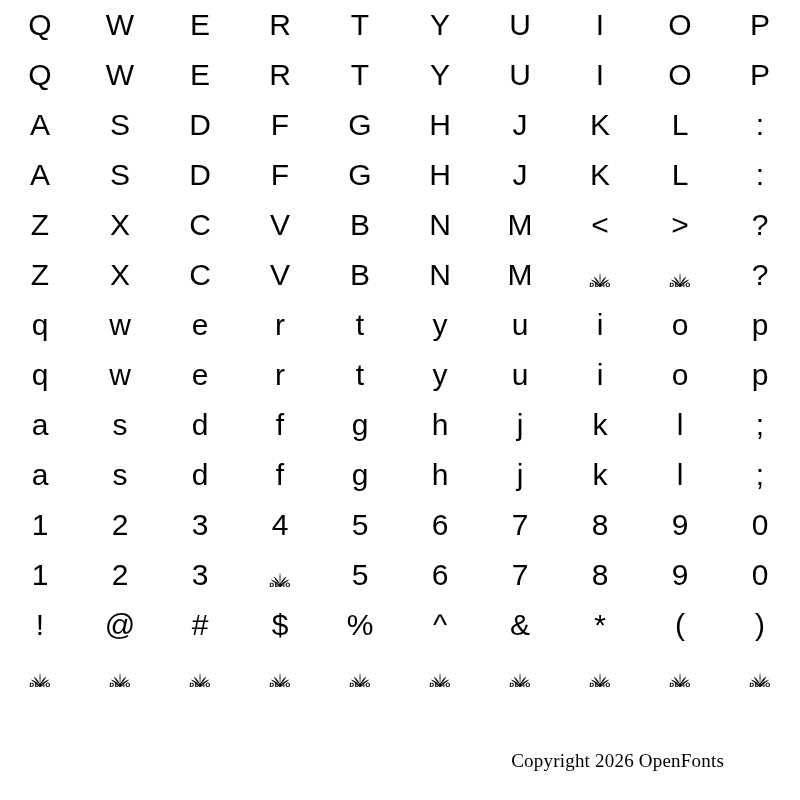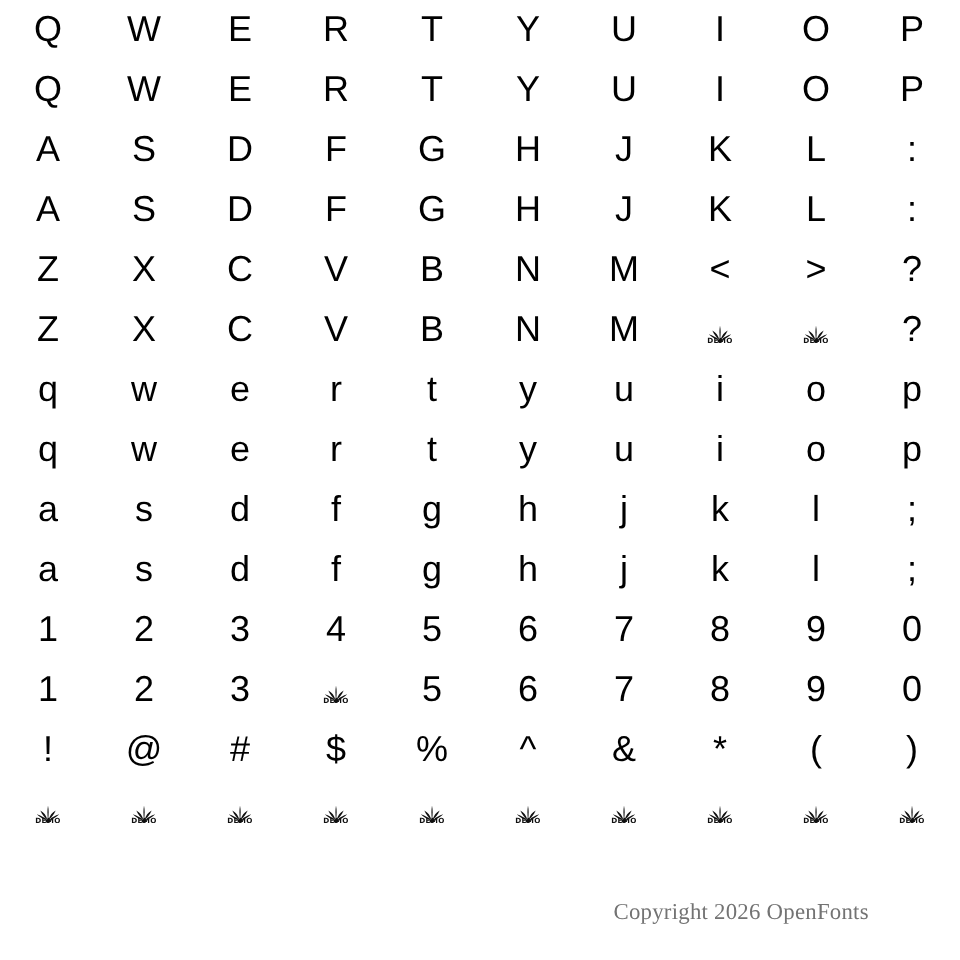--- a/index.html
+++ b/index.html
@@ -67,21 +67,21 @@
 
   .footer {
     position: absolute;
     left: 0;
     right: 0;
     bottom: 28px;
     text-align: right;
     padding-right: 76px;
     font-family: "Liberation Serif", serif;
     font-size: 19px;
-    color: #737373;
+    color: #000000;
     letter-spacing: 0.2px;
   }
 </style>
 </head>
 <body>
 
 <div id="sheet">
   <div class="grid" id="grid">
       <div class="cell row-key">Q</div>
       <div class="cell row-key">W</div>

